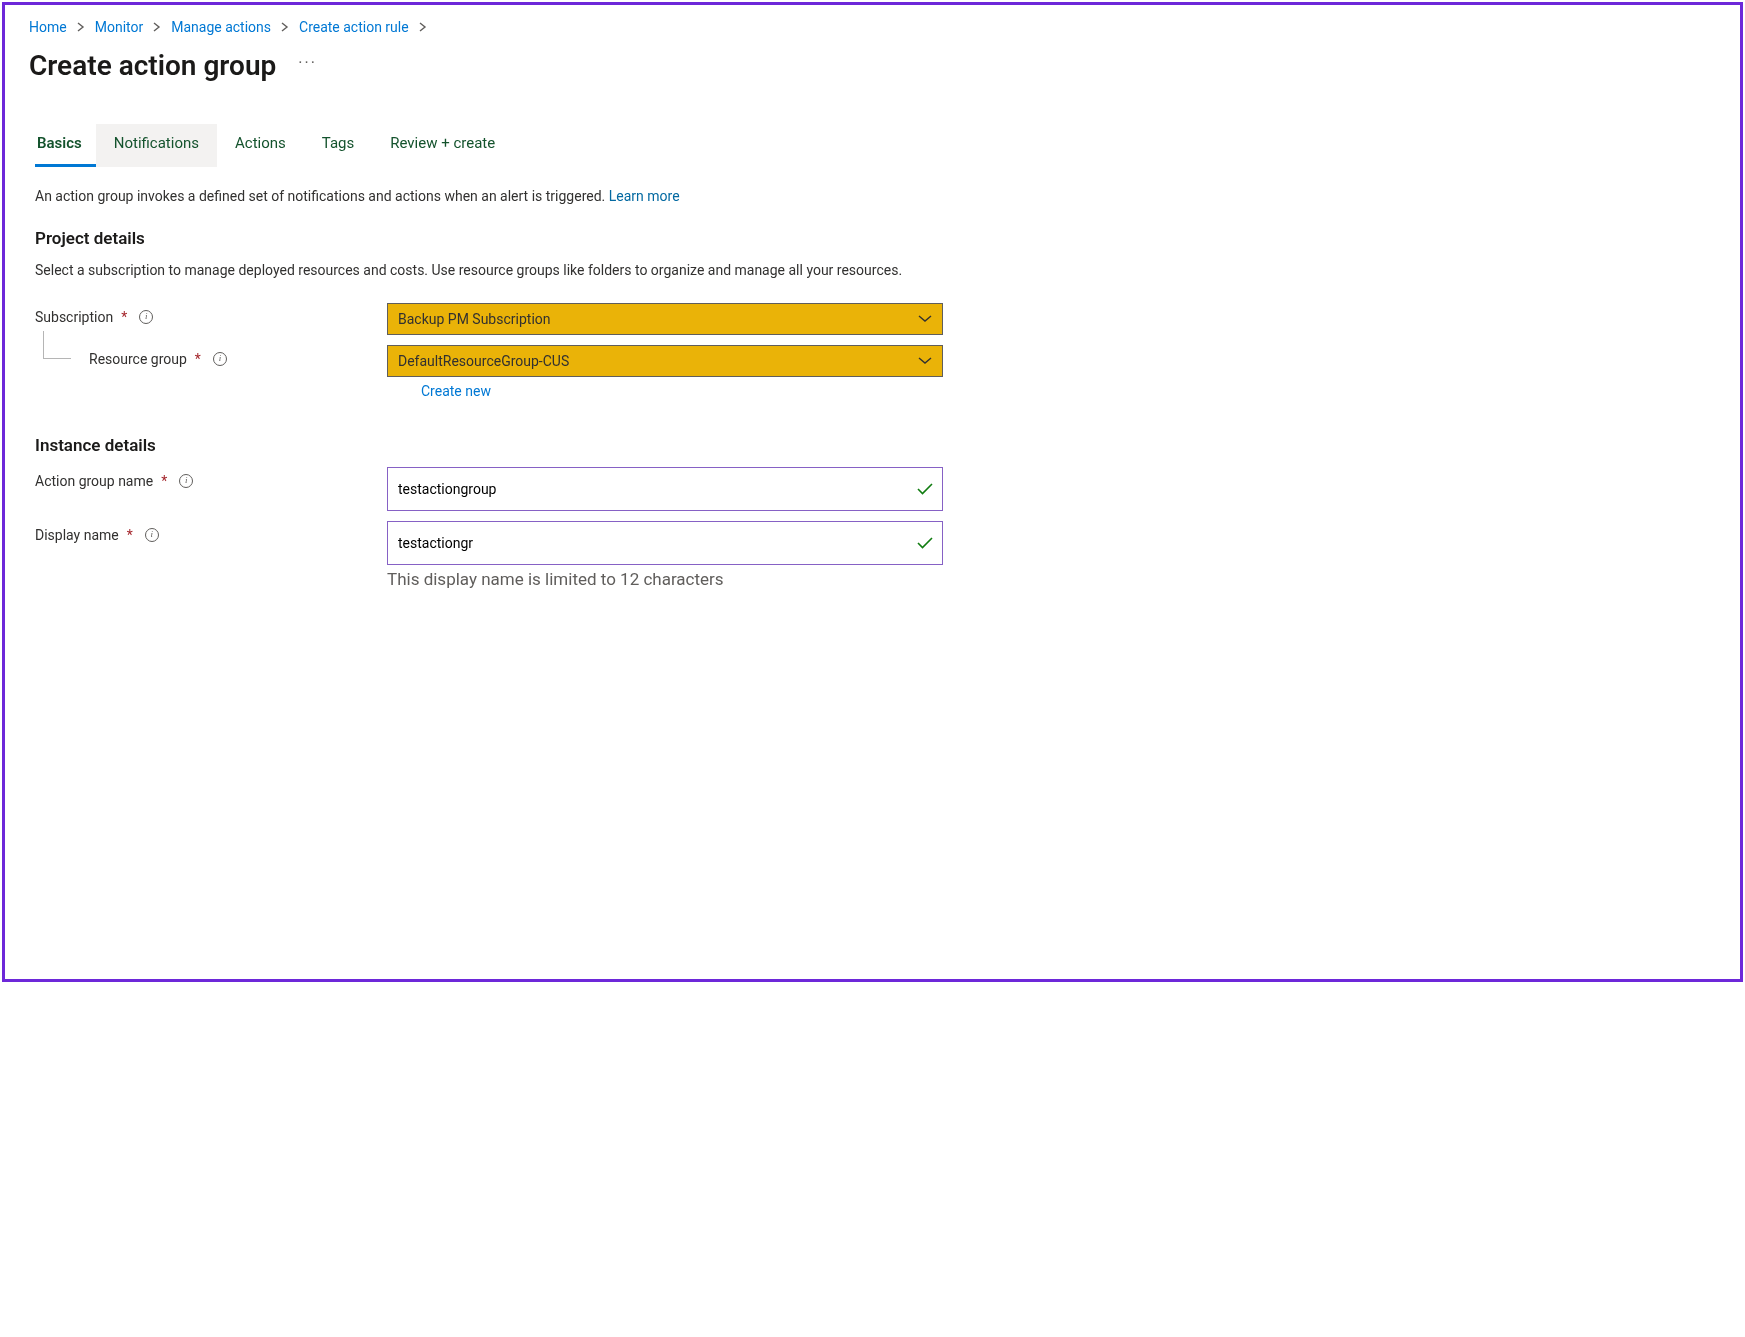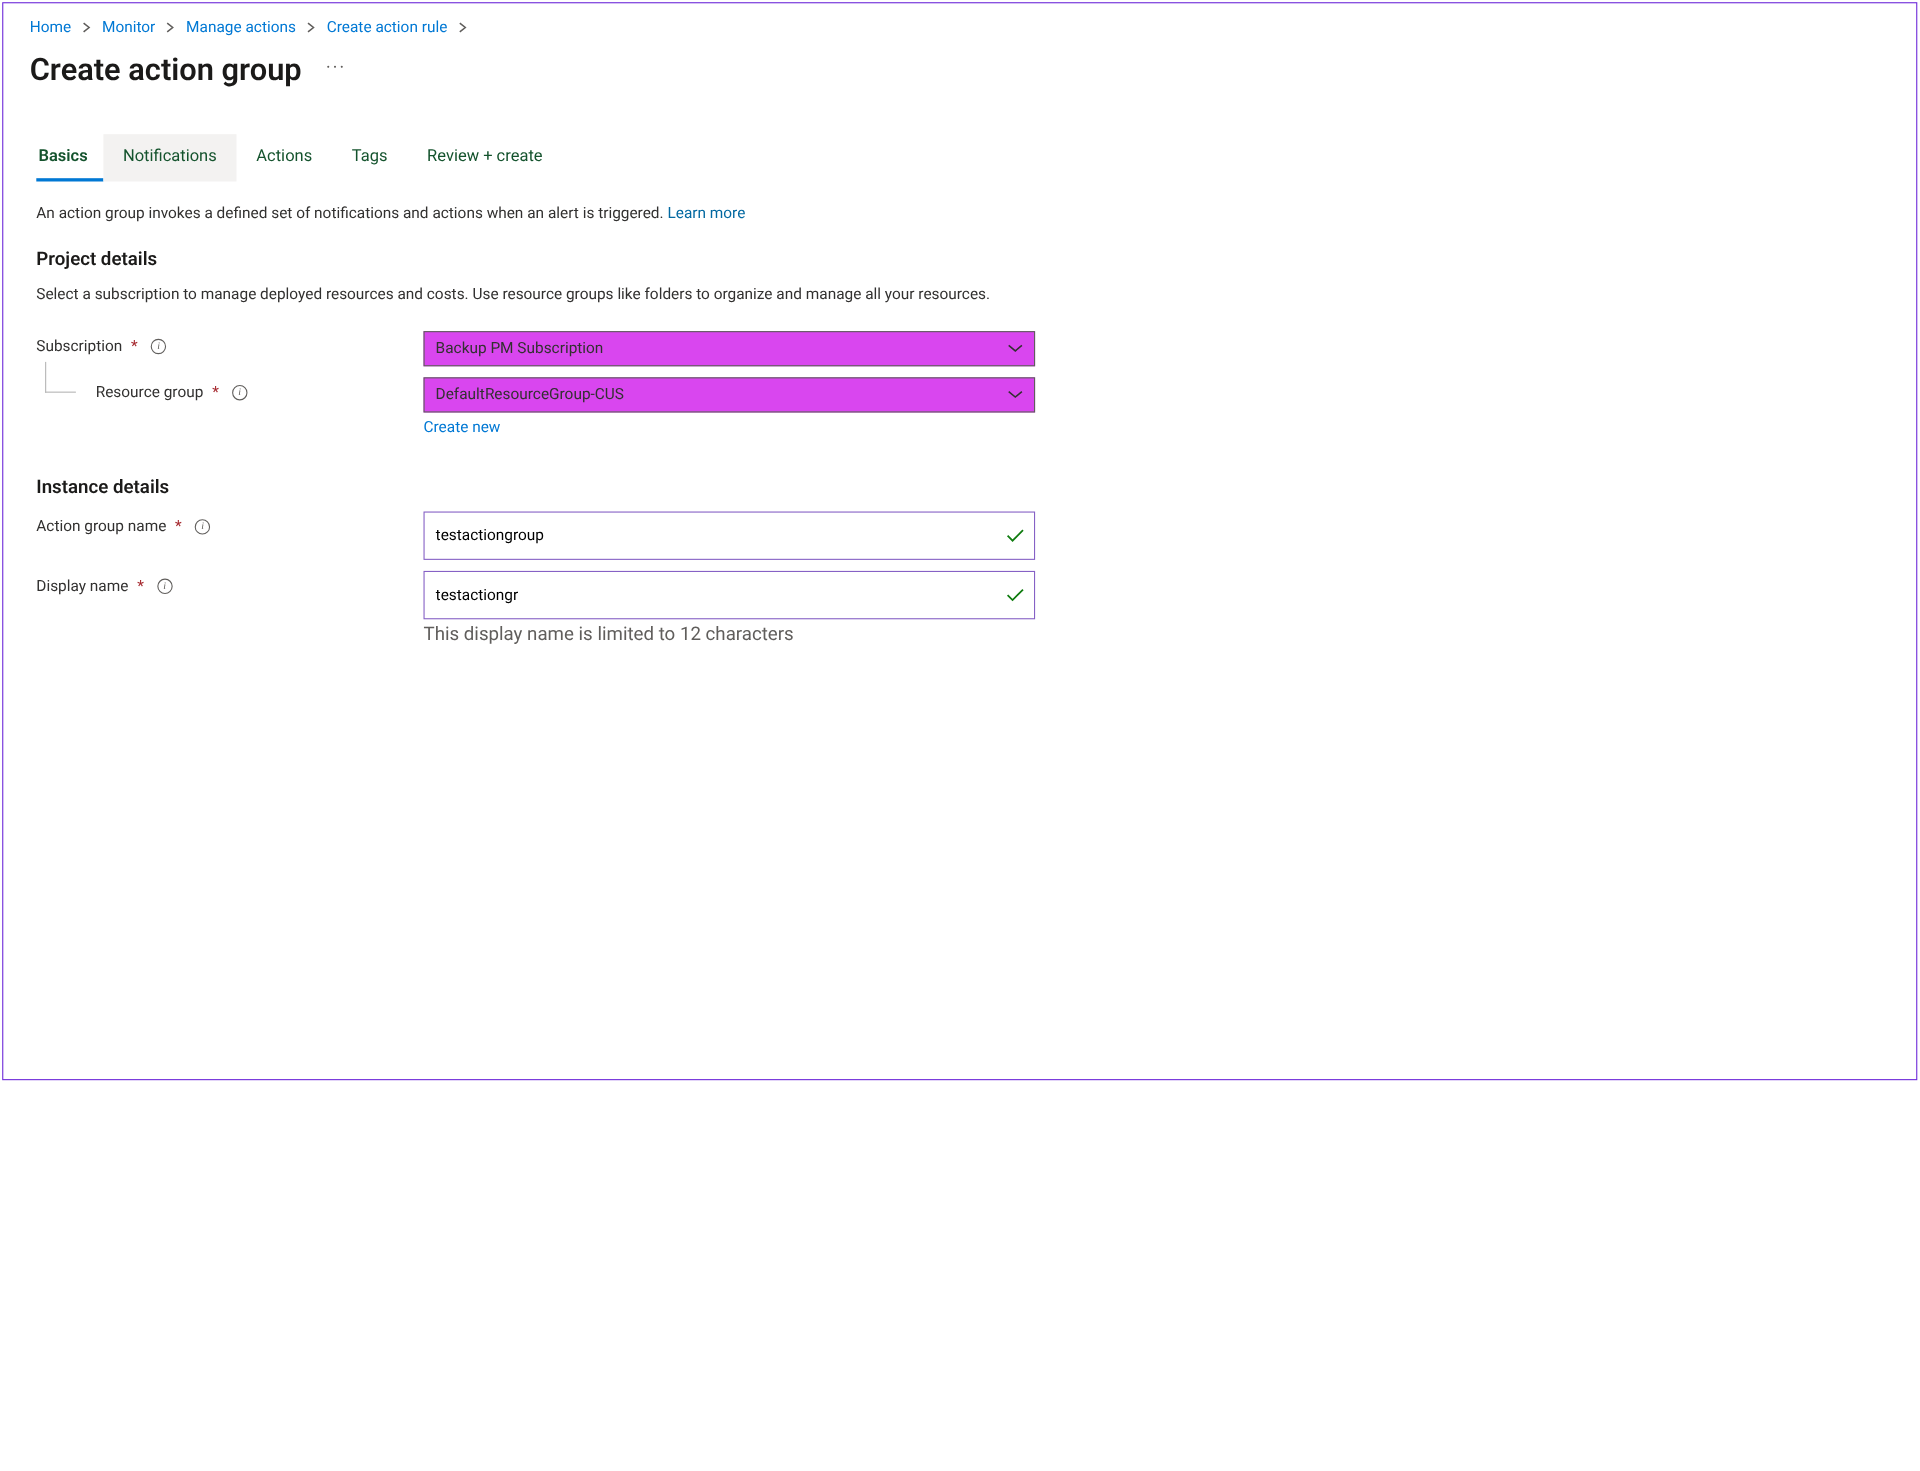--- a/index.html
+++ b/index.html
@@ -4,21 +4,21 @@
   <style>
     * { box-sizing: border-box; margin: 0; padding: 0; }
     body {
       font-family: "Segoe UI", -apple-system, BlinkMacSystemFont, Roboto, "Helvetica Neue", sans-serif;
       font-size: 14px;
       color: #323130;
       background: #fff;
       padding: 2px;
     }
     .page {
-      border: 1px solid #6d28d9;
+      border: 3px solid #6d28d9;
       width: 100%;
       min-height: 980px;
       padding: 14px 24px 24px 24px;
     }
     
     .breadcrumb {
       display: flex;
       align-items: center;
       gap: 10px;
       font-size: 14px;
@@ -147,21 +147,21 @@
     }
     
     .select {
       position: relative;
       border: 1px solid #605e5c;
       height: 32px;
       display: flex;
       align-items: center;
       padding: 0 34px 0 10px;
       cursor: pointer;
-      background: #d946ef;
+      background: #eab308;
     }
     .select .chevron {
       position: absolute;
       right: 10px;
       top: 50%;
       transform: translateY(-50%);
     }
     
     .text-input {
       position: relative;
@@ -193,20 +193,21 @@
       color: #605e5c;
       margin-top: 4px;
     }
     .link-under {
       display: inline-block;
       color: #0078d4;
       text-decoration: none;
       font-size: 14px;
       margin-top: 6px;
       cursor: pointer;
+      margin-left: 34px;
     }
     svg { display: block; }
   </style>
 </head>
 <body>
 
 <div class="page">
 
   <nav class="breadcrumb">
     <a>Home</a>

